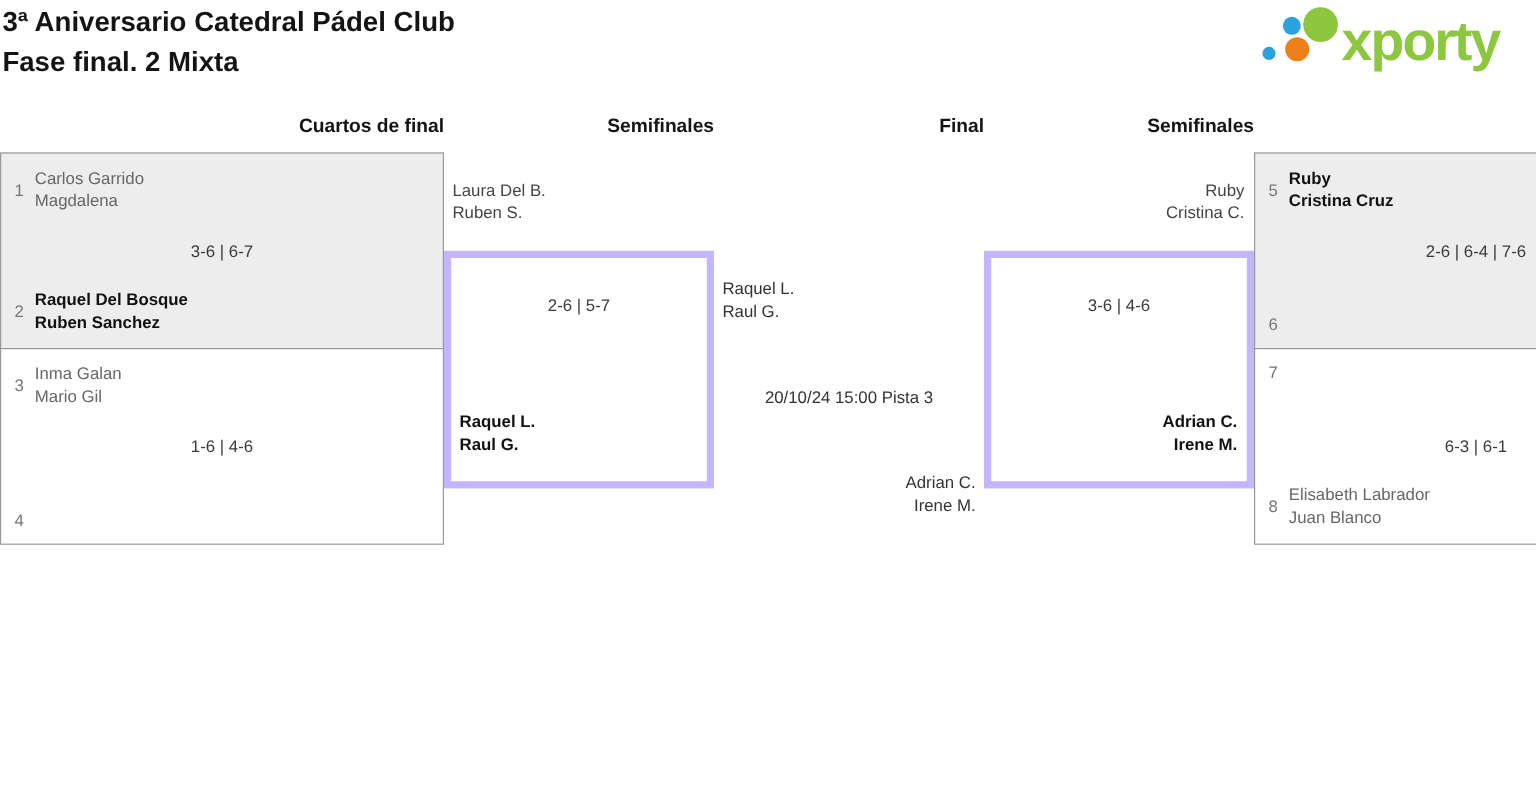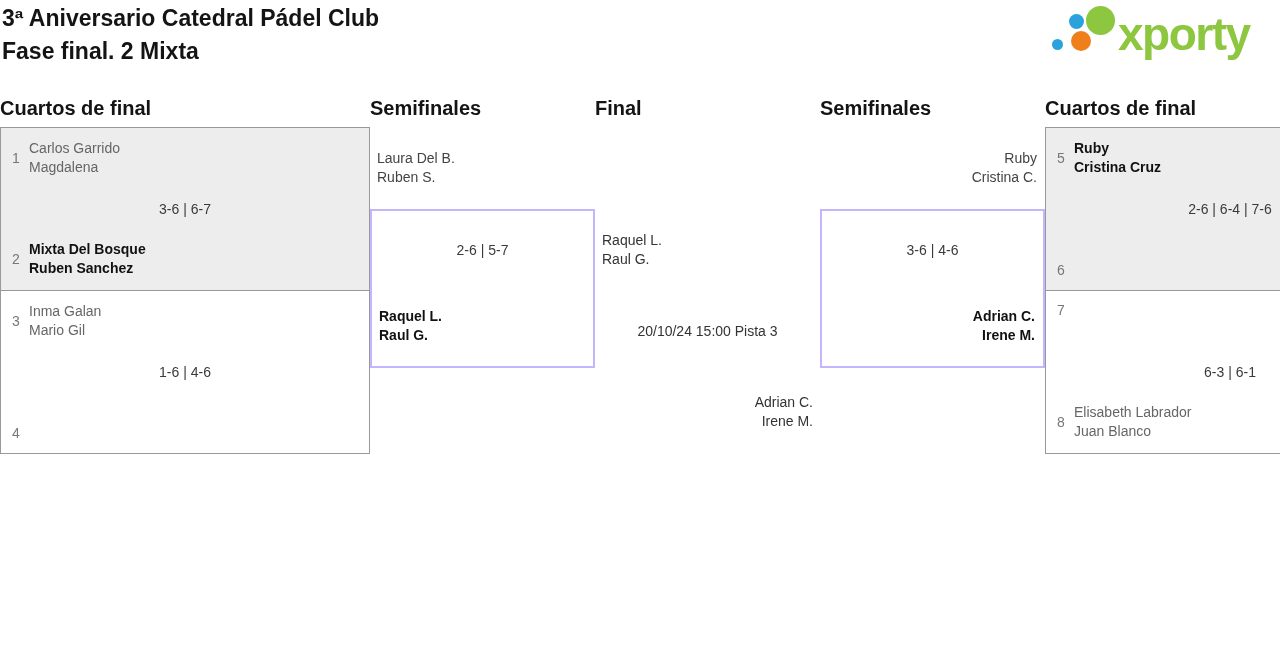--- a/index.html
+++ b/index.html
@@ -17,22 +17,22 @@
   .logo { position:absolute; left:1048px; top:4px; width:230px; height:62px; cursor:pointer; }
   .logo .dot { position:absolute; border-radius:50%; }
   .dot-blue-top    { left:21px; top:10px; width:15px; height:15px; background:#2aa3dc; }
   .dot-green-big   { left:38px; top:2px;  width:29px; height:29px; background:#8dc63f; }
   .dot-orange      { left:23px; top:27px; width:20px; height:20px; background:#ef7f1a; }
   .dot-blue-small  { left:4px;  top:35px; width:11px; height:11px; background:#2aa3dc; }
   .logo-text { position:absolute; left:70px; top:0px; font-size:46px; font-weight:700;
                color:#8dc63f; letter-spacing:-1.5px; line-height:60px; }
 
   
-  .round-header { position:absolute; top:97px; font-size:20px; font-weight:700; color:#141414;
-                  text-align:left; white-space:nowrap; }
+  .round-header { position:absolute; top:97px; font-size:16px; font-weight:700; color:#141414;
+                  text-align:right; white-space:nowrap; }
   .rh-lqf { left:0px;    width:370px; }
   .rh-lsf { left:370px;  width:225px; }
   .rh-fin { left:595px;  width:225px; }
   .rh-rsf { left:820px;  width:225px; }
   .rh-rqf { left:1045px; width:370px; }
 
   
   .match { position:absolute; width:370px; height:164px; border:1px solid #999; background:#fff; }
   .match.hl { background:#ededed; }
   .m-lqf1 { left:0px;    top:127px; }
@@ -44,21 +44,21 @@
   .team.t1 { top:11px; }
   .team.t2 { bottom:12px; }
   .seed { flex:0 0 18px; width:18px; text-align:center; color:#777; font-size:14px; }
   .names { font-size:14px; line-height:19px; color:#666; padding-left:4px; }
   .team.winner .names { color:#111; font-weight:700; }
   .nline { display:block; white-space:nowrap; }
   .score { position:absolute; top:50%; left:0; right:0; transform:translateY(-50%);
            text-align:center; font-size:14px; color:#3a3a3a; }
 
   
-  .sf { position:absolute; top:209px; width:225px; height:159px; border:2px solid #c4b5fd; background:#fff; }
+  .sf { position:absolute; top:209px; width:225px; height:198px; border:6px solid #c4b5fd; background:#fff; }
   .sf-left  { left:370px; }
   .sf-right { left:820px; }
   .sf-score { position:absolute; top:31px; left:0; right:0; text-align:center; font-size:14px; color:#3a3a3a; }
   .sf-winner { position:absolute; bottom:21px; font-size:14px; line-height:19px; font-weight:700; color:#111; }
   .sf-left  .sf-winner { left:7px; text-align:left; }
   .sf-right .sf-winner { right:8px; text-align:right; }
 
   .sf-above { position:absolute; top:149px; font-size:14px; line-height:19px; color:#444; }
   .sf-above-left  { left:377px; text-align:left; }
   .sf-above-right { left:820px; width:217px; text-align:right; }
@@ -97,21 +97,21 @@
     <span class="seed">1</span>
     <span class="names">
       <span class="nline">Carlos Garrido</span>
       <span class="nline">Magdalena</span>
     </span>
   </div>
   <div class="score">3-6 | 6-7</div>
   <div class="team t2 winner">
     <span class="seed">2</span>
     <span class="names">
-      <span class="nline">Mixta Del Bosque</span>
+      <span class="nline">Raquel Del Bosque</span>
       <span class="nline">Ruben Sanchez</span>
     </span>
   </div>
 </div>
 
 <div class="match m-lqf2">
   <div class="team t1">
     <span class="seed">3</span>
     <span class="names">
       <span class="nline">Inma Galan</span>

